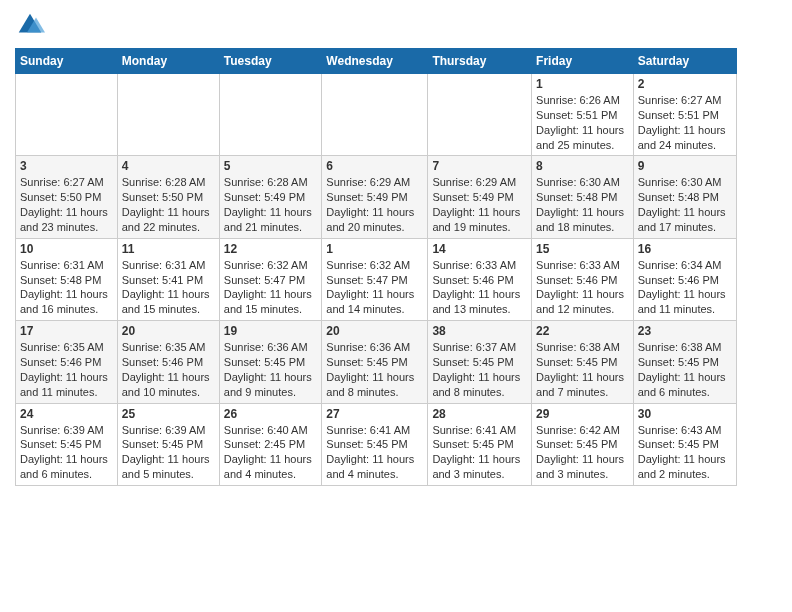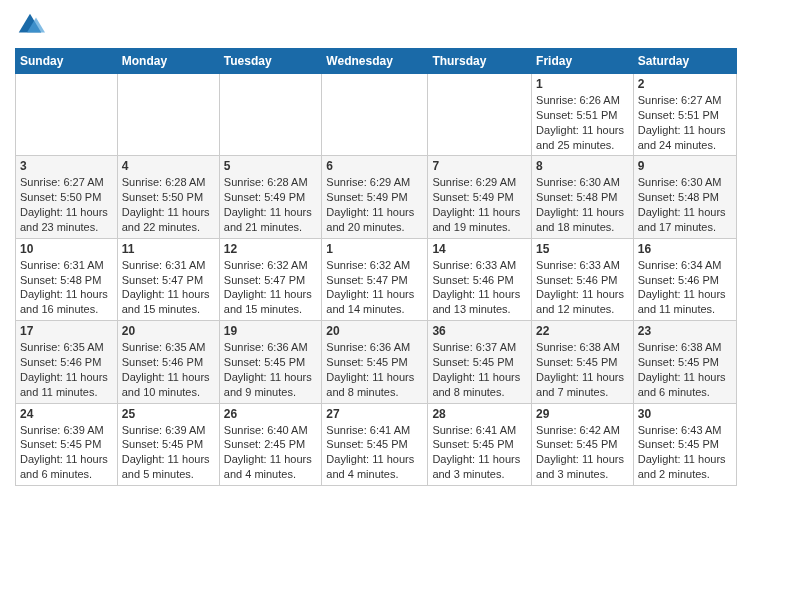--- a/index.html
+++ b/index.html
@@ -198,21 +198,21 @@
         <tr>
           <td>
             <span class="day-num">10</span>
             <div class="day-info">Sunrise: 6:31 AM
 Sunset: 5:48 PM
 Daylight: 11 hours and 16 minutes.</div>
           </td>
           <td>
             <span class="day-num">11</span>
             <div class="day-info">Sunrise: 6:31 AM
-Sunset: 5:47 PM
+Sunset: 5:41 PM
 Daylight: 11 hours and 15 minutes.</div>
           </td>
           <td>
             <span class="day-num">12</span>
             <div class="day-info">Sunrise: 6:32 AM
 Sunset: 5:47 PM
 Daylight: 11 hours and 15 minutes.</div>
           </td>
           <td>
             <span class="day-num">1</span>
@@ -258,21 +258,21 @@
 Sunset: 5:45 PM
 Daylight: 11 hours and 9 minutes.</div>
           </td>
           <td>
             <span class="day-num">20</span>
             <div class="day-info">Sunrise: 6:36 AM
 Sunset: 5:45 PM
 Daylight: 11 hours and 8 minutes.</div>
           </td>
           <td>
-            <span class="day-num">36</span>
+            <span class="day-num">38</span>
             <div class="day-info">Sunrise: 6:37 AM
 Sunset: 5:45 PM
 Daylight: 11 hours and 8 minutes.</div>
           </td>
           <td>
             <span class="day-num">22</span>
             <div class="day-info">Sunrise: 6:38 AM
 Sunset: 5:45 PM
 Daylight: 11 hours and 7 minutes.</div>
           </td>

